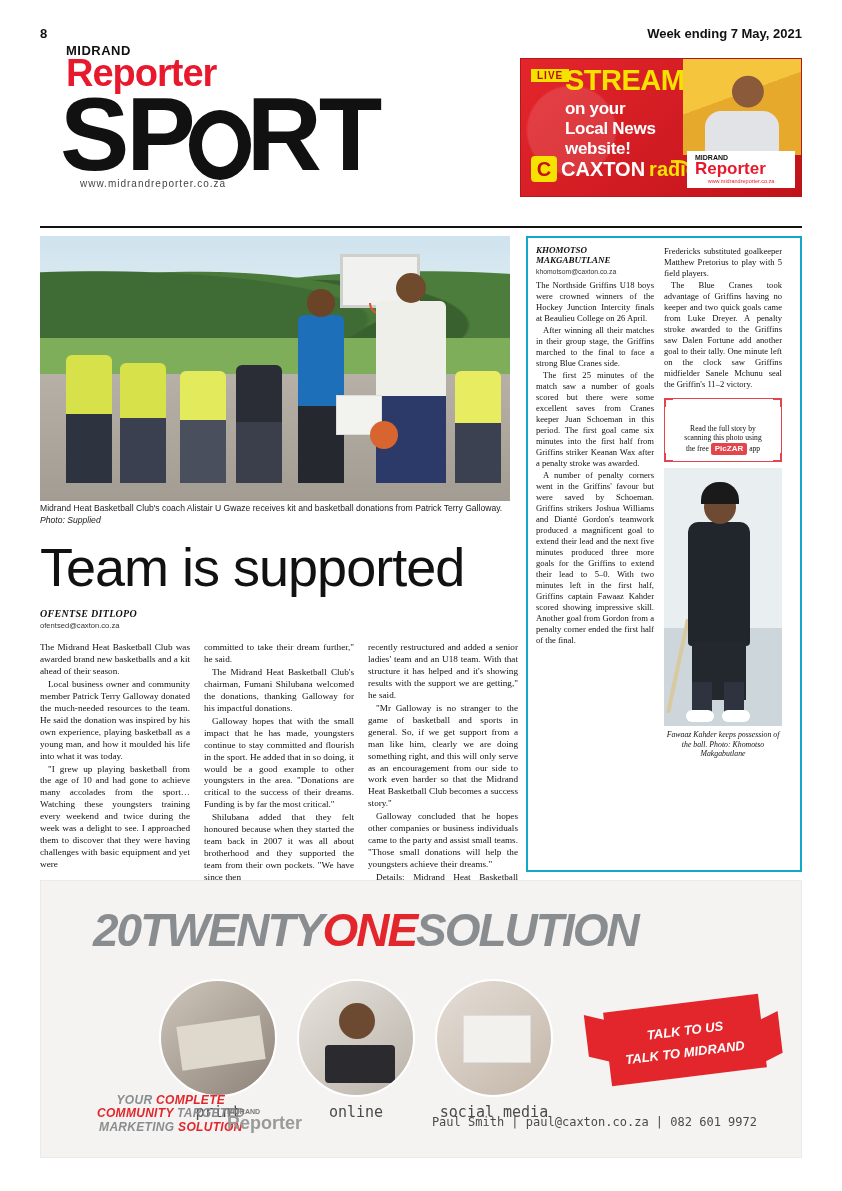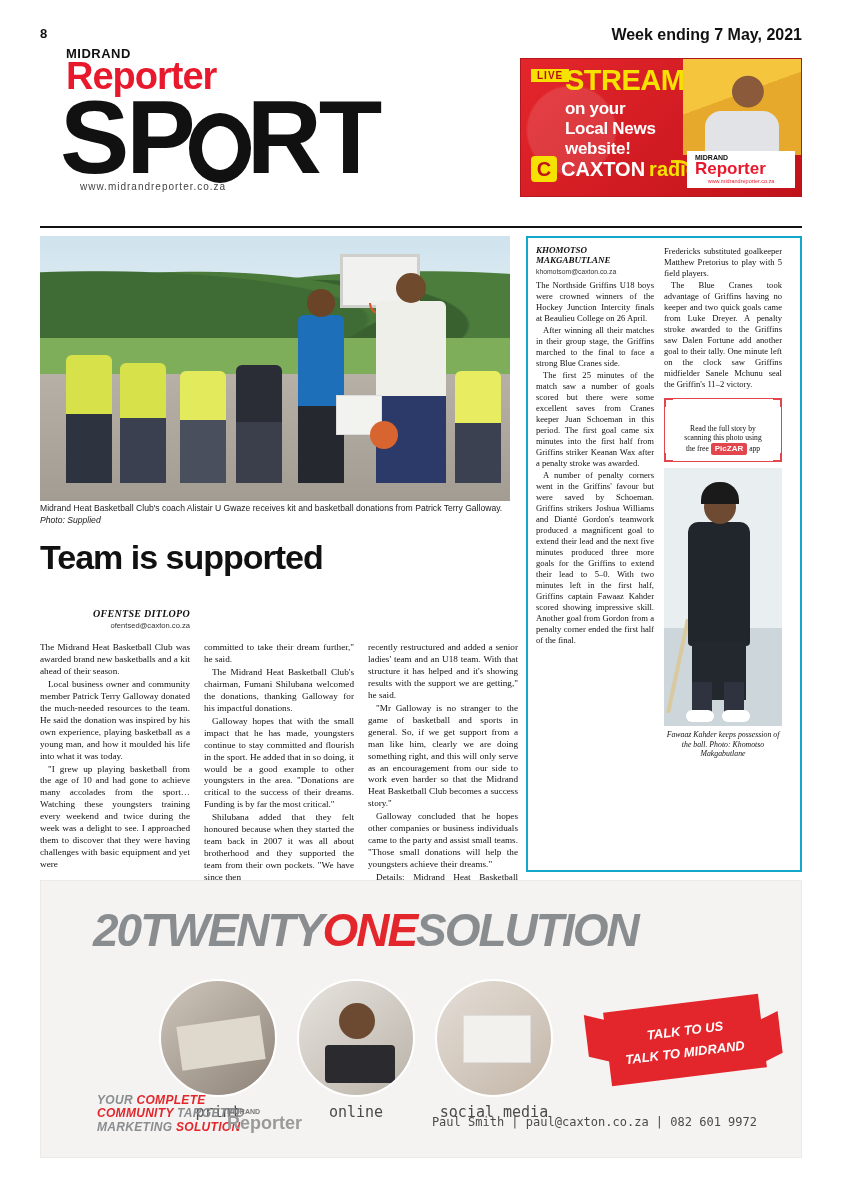--- a/index.html
+++ b/index.html
@@ -10,21 +10,21 @@
     font-family: "Liberation Serif", serif;
     color: #111;
     position: relative;
     overflow: hidden;
   }
   .page { position:relative; width:842px; height:1191px; padding: 26px 40px 0 40px; }
 
   
   .top-row { display:flex; justify-content:space-between; align-items:flex-start; }
   .page-num { font-family:"Liberation Sans", sans-serif; font-weight:bold; font-size:13px; }
-  .week-ending { font-family:"Liberation Sans", sans-serif; font-weight:bold; font-size:16px; }
+  .week-ending { font-family:"Liberation Sans", sans-serif; font-weight:bold; font-size:13px; }
 
   .masthead { position:relative; margin-top:2px; }
   .mh-midrand { font-family:"Liberation Sans", sans-serif; font-weight:bold; font-size:13px; letter-spacing:0.5px; color:#111; margin-left:26px; }
   .mh-reporter { font-family:"Liberation Sans", sans-serif; font-weight:bold; font-size:38px; color:#e8192c; line-height:0.82; margin-left:26px; letter-spacing:-1px; }
   .mh-sport { font-family:"Liberation Sans", sans-serif; font-weight:bold; font-size:104px; line-height:0.84; letter-spacing:-3px; margin-top:2px; margin-left:20px; position:relative; }
   .mh-sport .ring {
     display:inline-block; width:62px; height:70px; border:13px solid #111; border-radius:50%;
     vertical-align:-10px; margin:0 -4px 0 -4px;
   }
   .mh-url { font-family:"Liberation Sans", sans-serif; font-size:10px; color:#444; margin-left:40px; margin-top:-2px; letter-spacing:1px; }
@@ -120,26 +120,26 @@
 
   .photo-caption {
     position:absolute; left:40px; top:503px; width:470px;
     font-family:"Liberation Sans", sans-serif; font-size:8.6px; line-height:1.35; color:#222;
   }
   .photo-caption .credit { font-style:italic; }
 
   
   .headline {
     position:absolute; left:40px; top:540px; width:478px;
-    font-family:"Liberation Sans", sans-serif; font-weight:bold; font-size:34px; line-height:1;
+    font-family:"Liberation Sans", sans-serif; font-weight:normal; font-size:54px; line-height:1;
     letter-spacing:-1px;
   }
 
   
-  .byline { position:absolute; left:40px; top:608px; width:150px;text-align:right; }
+  .byline { position:absolute; left:40px; top:608px; width:150px; }
   .byline .name { font-family:"Liberation Serif", serif; font-weight:bold; font-style:italic; font-size:10px; letter-spacing:0.3px;}
   .byline .mail { font-family:"Liberation Sans", sans-serif; font-size:7.6px; color:#333; margin-top:2px;}
 
   
   .cols { position:absolute; left:40px; top:642px; width:478px; display:flex; gap:14px; }
   .col { width:150px; font-size:9.2px; line-height:1.3; text-align:justify; }
   .col p { margin:0 0 1px 0; text-indent:8px; }
   .col p.first { text-indent:0; }
 
   
@@ -211,21 +211,21 @@
   .arrow-badge .ab-l { position:absolute; left:-2px; top:30px; width:34px; height:42px; background:#e2262c; transform:rotate(-7deg) skewY(20deg); }
   .arrow-badge .ab-r { position:absolute; right:-2px; top:30px; width:34px; height:42px; background:#e2262c; transform:rotate(-7deg) skewY(-20deg); }
   .arrow-badge .ab-t1, .arrow-badge .ab-t2 {
     position:absolute; width:160px; text-align:center; color:#fff; font-family:"Liberation Sans", sans-serif;
     font-weight:bold; font-style:italic; font-size:13px; transform:rotate(-7deg); left:16px;
   }
   .arrow-badge .ab-t1 { top:34px; }
   .arrow-badge .ab-t2 { top:56px; }
 
   .ba-foot-left { position:absolute; left:56px; bottom:22px; font-family:"Liberation Sans", sans-serif;
-     font-weight:bold; font-style:italic; font-size:12px; line-height:1.15; color:#8a8d90; letter-spacing:0.3px;}
+     font-weight:bold; font-style:italic; font-size:12px; line-height:1.15; color:#8a8d90; letter-spacing:0.3px;text-align:center;}
   .ba-foot-left .red { color:#e2262c; }
   .ba-rep { position:absolute; left:186px; bottom:26px; }
   .ba-rep .m { font-family:"Liberation Sans", sans-serif; font-weight:bold; font-size:7px; color:#777; }
   .ba-rep .r { font-family:"Liberation Sans", sans-serif; font-weight:bold; font-size:18px; color:#9a9a9a; line-height:0.9;}
   .ba-contact { position:absolute; right:44px; bottom:28px; font-family:"DejaVu Sans Mono", monospace;
     font-size:12px; color:#4a4a4a; }
 </style>
 </head>
 <body>
 

